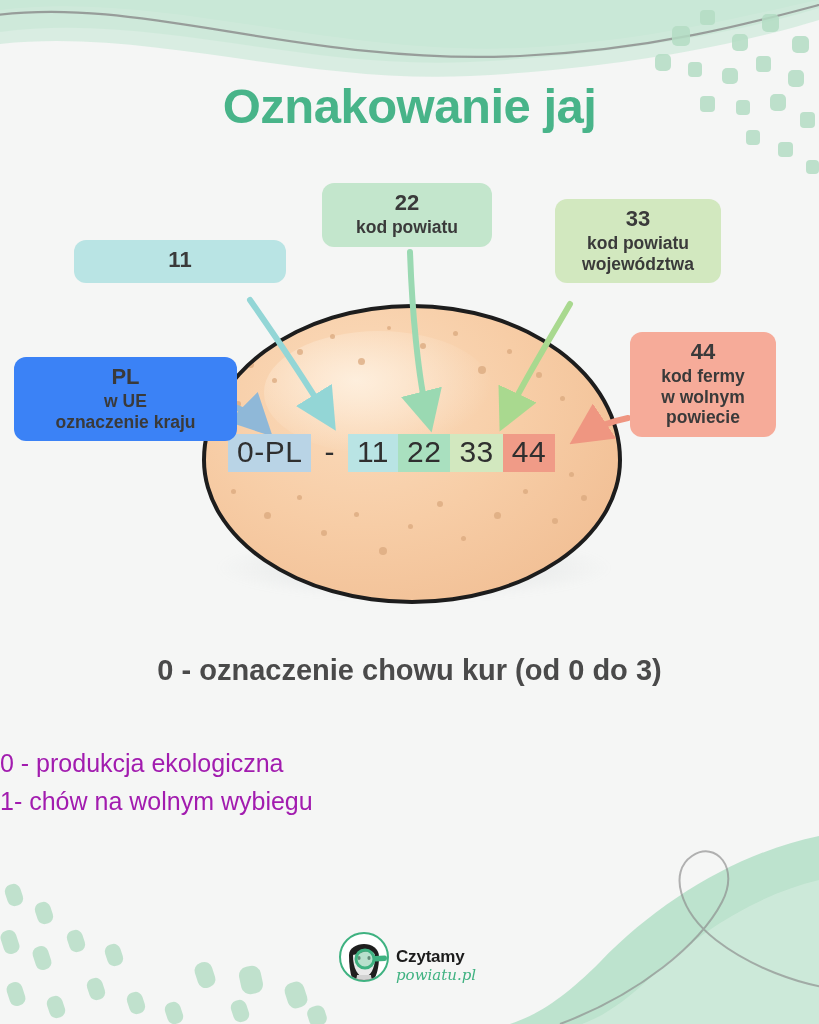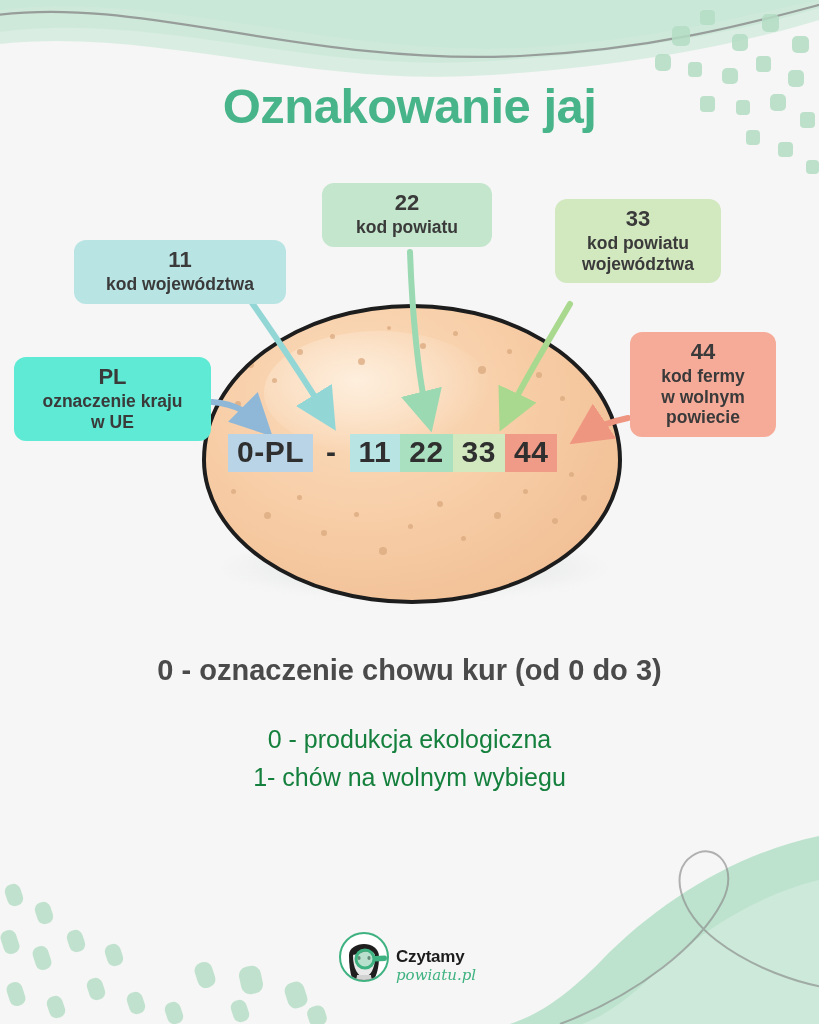--- a/index.html
+++ b/index.html
@@ -32,21 +32,21 @@
     font-size:17.5px;
     font-weight:700;
     padding:7px 12px 9px 12px;
     box-sizing:border-box;
   }
   .callout .num{
     display:block;font-size:22px;font-weight:700;margin-bottom:1px;
   }
   .callout .desc{display:block;font-weight:700;font-size:17.5px;}
 
-  #box-pl   {left:14px; top:357px; width:197px;  background:#5eead4;}
+  #box-pl   {left:14px; top:357px; width:223px;  background:#3b82f6;}
   #box-11   {left:74px; top:240px; width:212px;  background:#b9e4e4;}
   #box-22   {left:322px;top:183px; width:170px;  background:#c3e6cc;}
   #box-33   {left:555px;top:199px; width:166px;  background:#d2e8bf;}
   #box-44   {left:630px;top:332px; width:146px;  background:#f6ab99;}
 
   
   .egg-wrap{position:absolute;left:196px;top:300px;width:432px;height:312px;}
   .egg-shadow{
     position:absolute;left:18px;top:236px;width:400px;height:64px;
     background:radial-gradient(ellipse at 50% 50%, rgba(170,175,180,.30) 0%, rgba(170,175,180,0) 70%);
@@ -65,42 +65,42 @@
     position:absolute;left:14%;top:8%;width:56%;height:42%;
     border-radius:50%;
     background:radial-gradient(ellipse at 40% 40%, rgba(255,245,232,.75) 0%, rgba(255,245,232,0) 70%);
   }
   .speck{position:absolute;border-radius:50%;background:#d9a87e;opacity:.75;}
 
   
   .codestrip{
     position:absolute;left:228px;top:434px;
     display:flex;align-items:flex-start;
-    font-size:30px;font-weight:700;color:#2f2f2f;
+    font-size:30px;font-weight:400;color:#2f2f2f;
     letter-spacing:.5px;
   }
   .codestrip span{
     display:flex;align-items:center;justify-content:center;
     padding:4px 9px 6px 9px;height:38px;box-sizing:border-box;
   }
   .c-pl{background:#b9d4e6;}
   .c-dash{background:transparent;padding:4px 13px 6px 13px !important;}
   .c-11{background:#b9e4e4;}
   .c-22{background:#a9e0bf;}
   .c-33{background:#d2e8bf;}
   .c-44{background:#f09b87;}
 
   
   .sub-head{
     position:absolute;left:0;right:0;top:654px;
     text-align:center;font-size:29px;font-weight:700;color:#4a4a4a;
   }
   .list{
-    position:absolute;left:0;right:0;top:720px;
-    text-align:center;color:#15803d;
+    position:absolute;left:0;right:0;top:744px;
+    text-align:left;color:#a21caf;
   }
   .list div{font-size:25px;line-height:1.52;font-weight:400;}
 
   
   .logo{
     position:absolute;left:338px;top:925px;width:150px;height:58px;
     display:flex;align-items:flex-end;
   }
   .logo-mark{position:relative;width:52px;height:52px;flex:0 0 52px;}
   .logo-text{margin-left:6px;}
@@ -247,27 +247,26 @@
     <span class="c-pl">0-PL</span>
     <span class="c-dash">-</span>
     <span class="c-11">11</span>
     <span class="c-22">22</span>
     <span class="c-33">33</span>
     <span class="c-44">44</span>
   </div>
 
   <div class="callout" id="box-pl" style="z-index:5;">
     <span class="num">PL</span>
+    <span class="desc">w UE</span>
     <span class="desc">oznaczenie kraju</span>
-    <span class="desc">w UE</span>
   </div>
 
   <div class="callout" id="box-11" style="z-index:5;">
     <span class="num">11</span>
-    <span class="desc">kod województwa</span>
   </div>
 
   <div class="callout" id="box-22" style="z-index:5;">
     <span class="num">22</span>
     <span class="desc">kod powiatu</span>
   </div>
 
   <div class="callout" id="box-33" style="z-index:5;">
     <span class="num">33</span>
     <span class="desc">kod powiatu</span>

